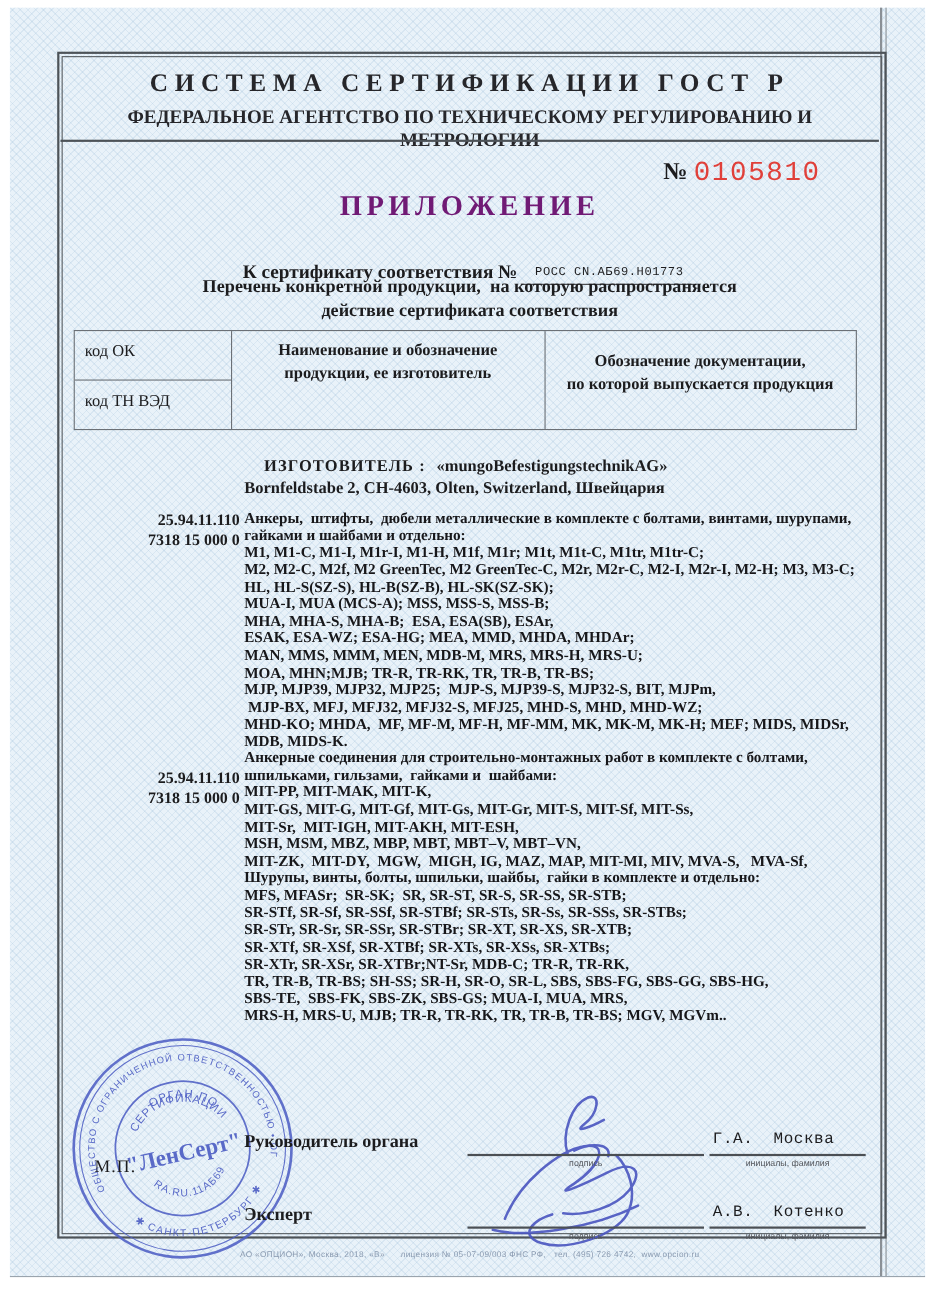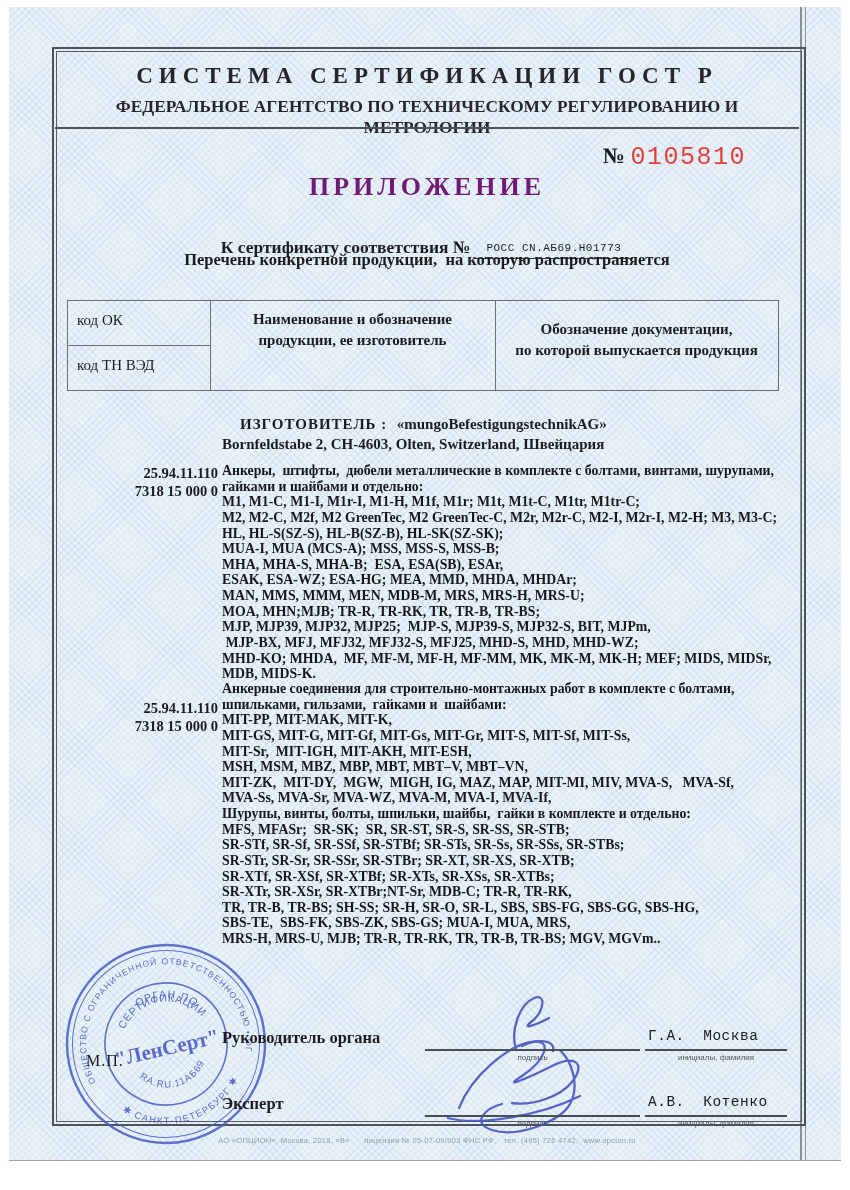--- a/index.html
+++ b/index.html
@@ -75,20 +75,21 @@
   <div class="abs blank-no"><span>№ </span><span class="num" style="color:#e0403a;margin-top:40px;">0105810</span></div>
 
   <div class="abs ctr title">ПРИЛОЖЕНИЕ</div>
 
   <div class="abs certline">
     <span class="lbl">К сертификату соответствия №</span>
     <span class="num">РОСС CN.АБ69.H01773</span>
   </div>
 
   <div class="abs ctr sub1">Перечень конкретной продукции,  на которую распространяется</div>
+  <div class="abs ctr sub2">действие сертификата соответствия</div>
 
   <div class="abs tbl">
     <div class="v1"></div>
     <div class="v2"></div>
     <div class="hmid"></div>
     <div class="c c1a">код ОК</div>
     <div class="c c1b">код ТН ВЭД</div>
     <div class="c c2">
       <div>Наименование и обозначение</div>
       <div>продукции, ее изготовитель</div>
@@ -124,21 +125,20 @@
   <div class="prow row2">
     <div class="codes"><div>25.94.11.110</div><div>7318 15 000 0</div></div>
     <div class="plines">
         <div class="pline">Анкерные соединения для строительно-монтажных работ в комплекте с болтами,</div>
         <div class="pline">шпильками, гильзами,  гайками и  шайбами:</div>
         <div class="pline">MIT-PP, MIT-MAK, MIT-K,</div>
         <div class="pline">MIT-GS, MIT-G, MIT-Gf, MIT-Gs, MIT-Gr, MIT-S, MIT-Sf, MIT-Ss,</div>
         <div class="pline">MIT-Sr,  MIT-IGH, MIT-AKH, MIT-ESH,</div>
         <div class="pline">MSH, MSM, MBZ, MBP, MBT, MBT–V, MBT–VN,</div>
         <div class="pline">MIT-ZK,  MIT-DY,  MGW,  MIGH, IG, MAZ, MAP, MIT-MI, MIV, MVA-S,   MVA-Sf,</div>
-        <div class="pline">MVA-Ss, MVA-Sr, MVA-WZ, MVA-M, MVA-I, MVA-If,</div>
         <div class="pline">Шурупы, винты, болты, шпильки, шайбы,  гайки в комплекте и отдельно:</div>
         <div class="pline">MFS, MFASr;  SR-SK;  SR, SR-ST, SR-S, SR-SS, SR-STB;</div>
         <div class="pline">SR-STf, SR-Sf, SR-SSf, SR-STBf; SR-STs, SR-Ss, SR-SSs, SR-STBs;</div>
         <div class="pline">SR-STr, SR-Sr, SR-SSr, SR-STBr; SR-XT, SR-XS, SR-XTB;</div>
         <div class="pline">SR-XTf, SR-XSf, SR-XTBf; SR-XTs, SR-XSs, SR-XTBs;</div>
         <div class="pline">SR-XTr, SR-XSr, SR-XTBr;NT-Sr, MDB-C; TR-R, TR-RK,</div>
         <div class="pline">TR, TR-B, TR-BS; SH-SS; SR-H, SR-O, SR-L, SBS, SBS-FG, SBS-GG, SBS-HG,</div>
         <div class="pline">SBS-TE,  SBS-FK, SBS-ZK, SBS-GS; MUA-I, MUA, MRS,</div>
         <div class="pline">MRS-H, MRS-U, MJB; TR-R, TR-RK, TR, TR-B, TR-BS; MGV, MGVm..</div>
       </div>

